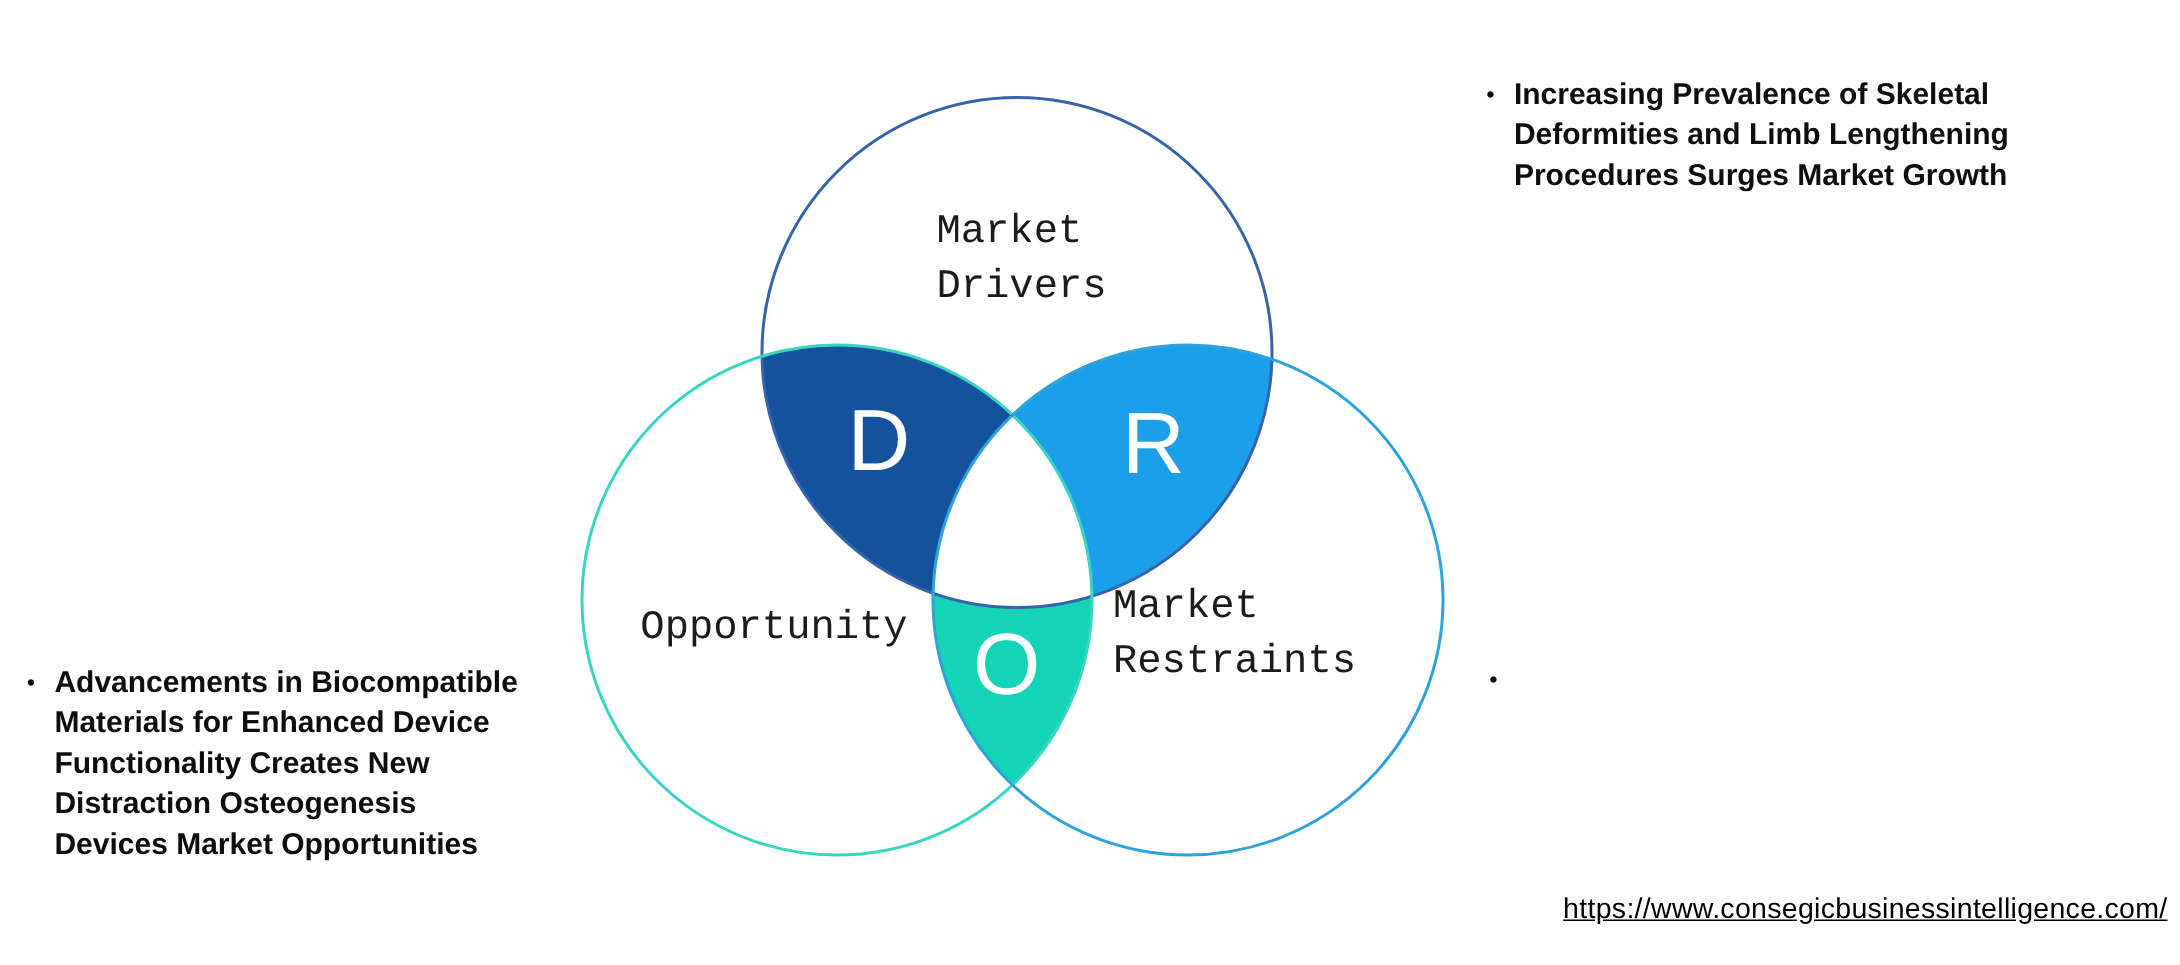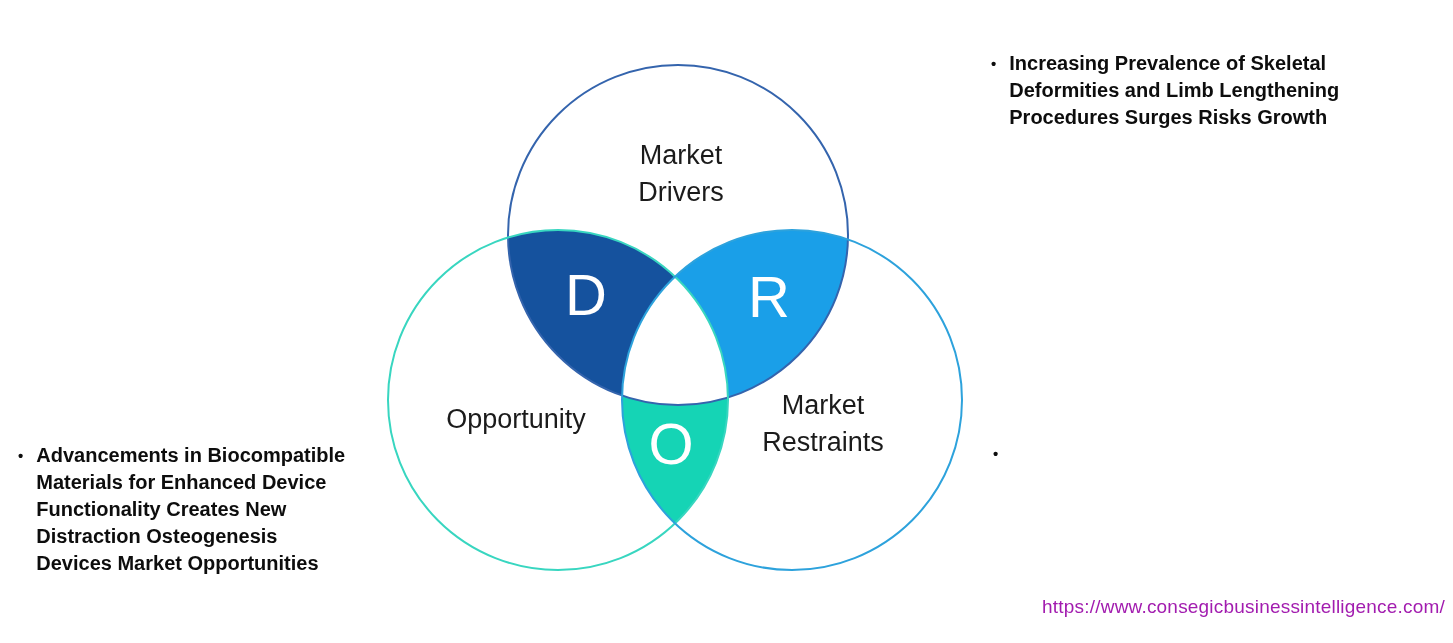--- a/index.html
+++ b/index.html
@@ -11,23 +11,24 @@
     overflow: hidden;
   }
   .stage { position: absolute; inset: 0; }
   svg.venn { position: absolute; left: 0; top: 0; }
 
   .venn-label {
     position: absolute;
     color: #1b1b1b;
     font-size: 27px;
     line-height: 37px;
-    text-align: center;
+    text-align: left;
     white-space: pre-line;
     transform: translateX(-50%);
+    font-family: Liberation Mono, monospace;
   }
   .venn-letter {
     position: absolute;
     color: #ffffff;
     font-size: 58px;
     font-weight: 400;
     transform: translate(-50%, -50%);
   }
 
   .bullet {
@@ -56,23 +57,24 @@
   .label-restraints  { left: 823px; top: 387px; }
 
   .letter-d { left: 586px; top: 294px; }
   .letter-r { left: 769px; top: 296px; }
   .letter-o { left: 671px; top: 443px; }
 
   .footer-url {
     position: absolute;
     right: 8px;
     top: 596px;
-    color: #a21caf;
+    color: #000000;
     font-size: 19px;
     letter-spacing: 0.2px;
+    text-decoration: underline;
   }
 </style>
 </head>
 <body>
 
 <div class="stage">
 
   <svg class="venn" width="1453" height="643" viewBox="0 0 1453 643">
     <defs>
       <clipPath id="clipTop">
@@ -108,21 +110,21 @@
 Restraints</div>
 
   <div class="venn-letter letter-d">D</div>
   <div class="venn-letter letter-r">R</div>
   <div class="venn-letter letter-o">O</div>
 
   <div class="bullet bullet-driver">
     <span class="marker">•</span>
     <span class="text">Increasing Prevalence of Skeletal
 Deformities and Limb Lengthening
-Procedures Surges Risks Growth</span>
+Procedures Surges Market Growth</span>
   </div>
 
   <div class="bullet bullet-opportunity">
     <span class="marker">•</span>
     <span class="text">Advancements in Biocompatible
 Materials for Enhanced Device
 Functionality Creates New
 Distraction Osteogenesis
 Devices Market Opportunities</span>
   </div>

